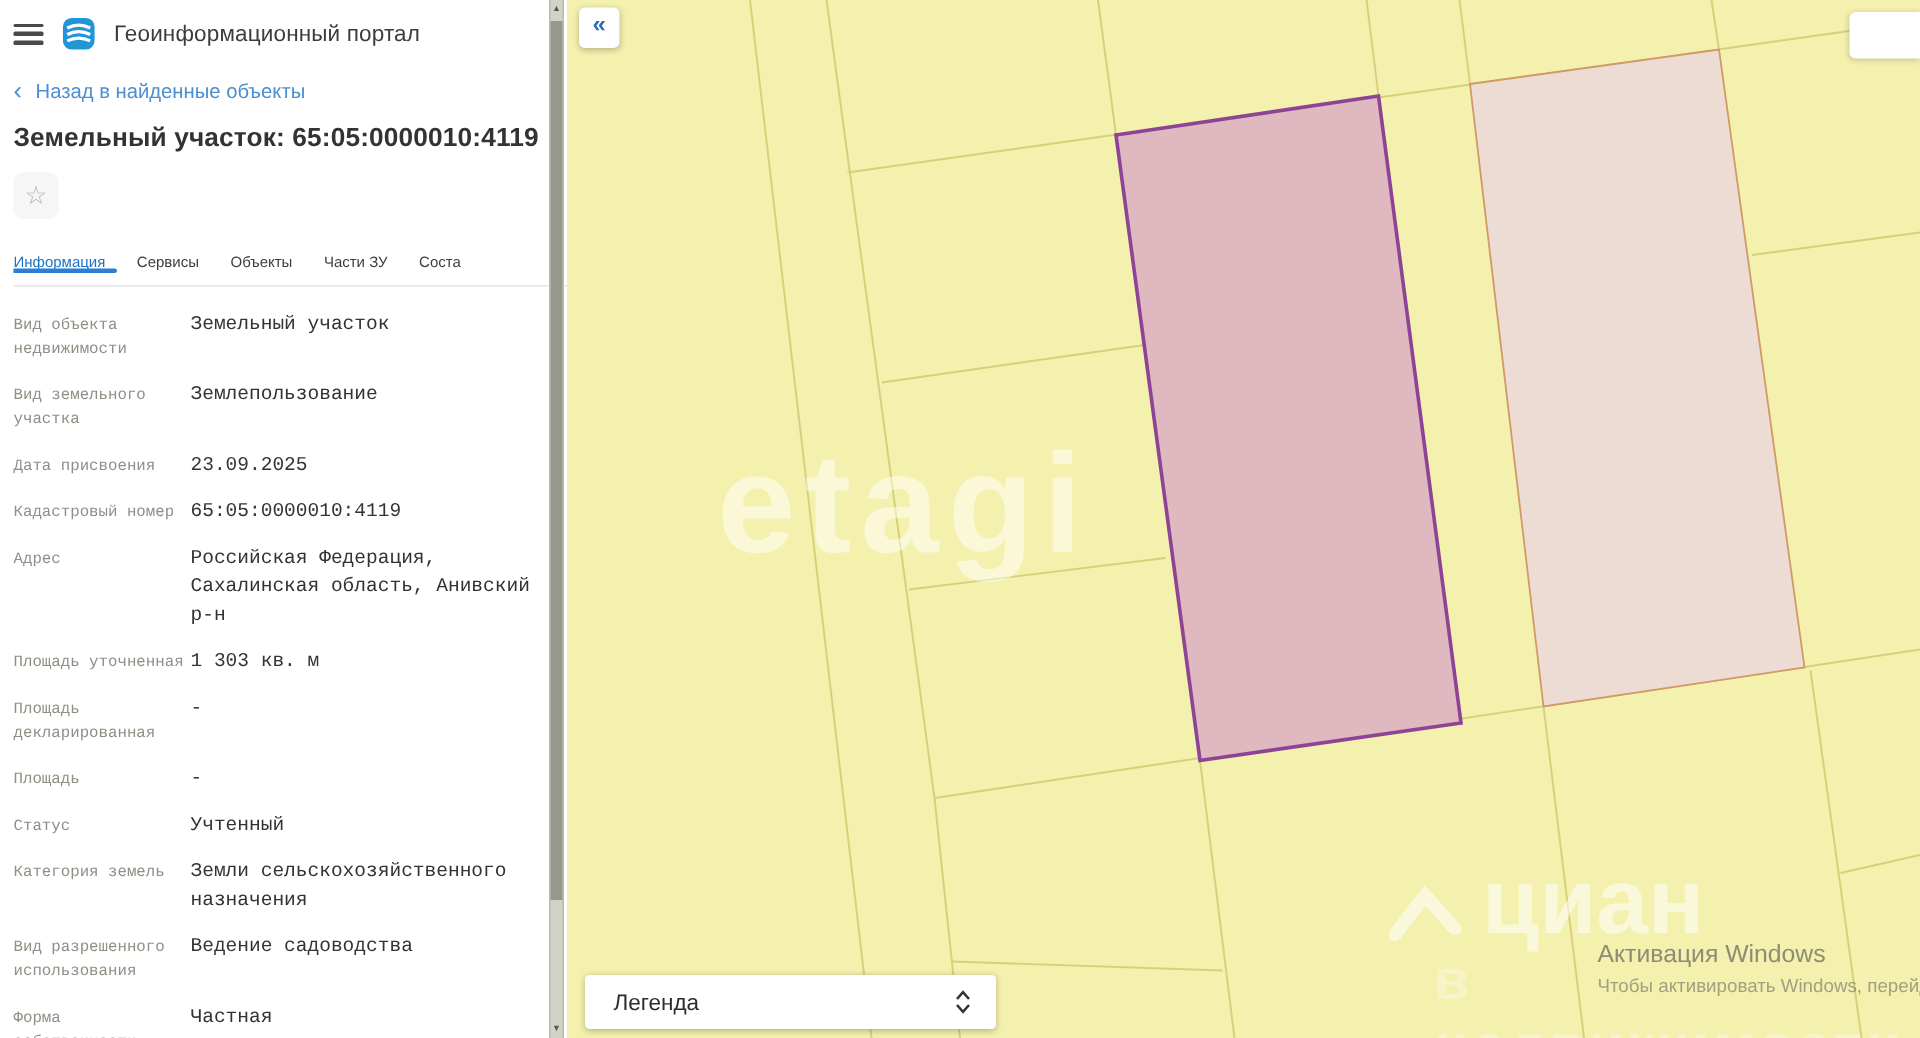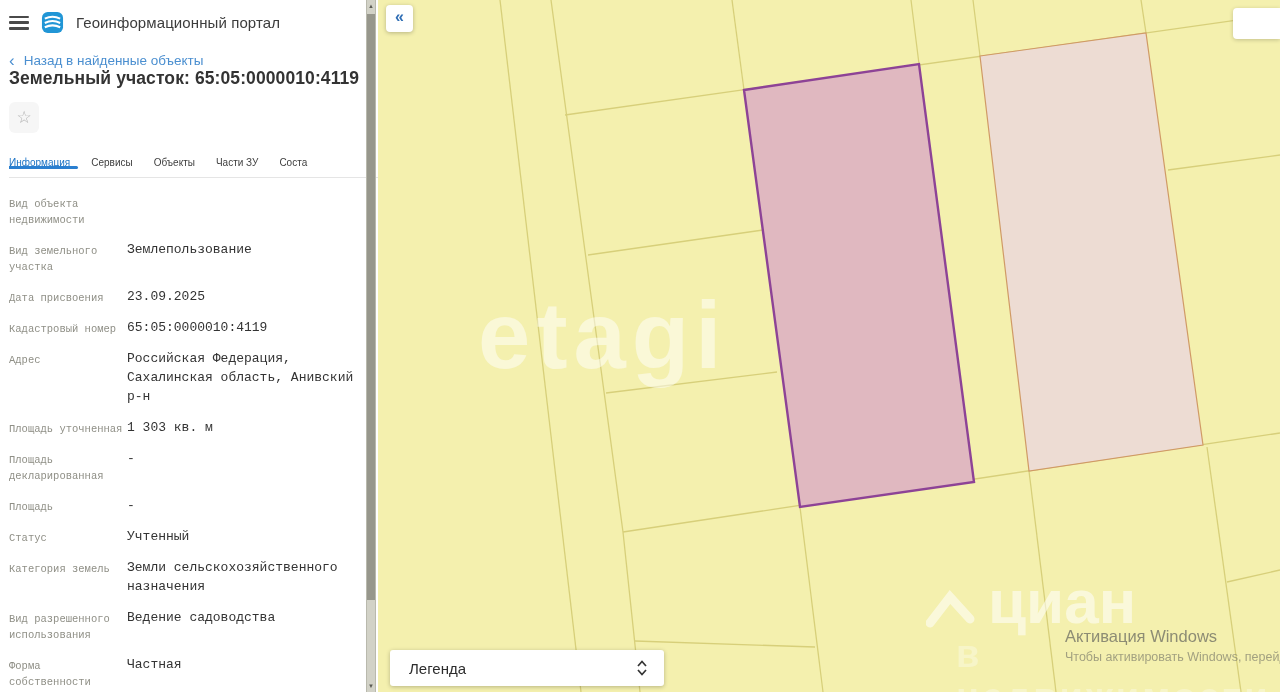--- a/index.html
+++ b/index.html
@@ -11,21 +11,21 @@
   .side-inner { padding:0 0 0 9px; width:360px; }
   .topbar { display:flex; align-items:center; gap:12px; padding-top:9px; height:36px; }
   .hamburger { width:20px; height:14px; display:flex; flex-direction:column; justify-content:space-between; cursor:pointer; }
   .hamburger span { display:block; height:2.5px; background:#4a4a4a; border-radius:1px; }
   .app-logo { width:23px; height:23px; }
   .app-title { font-size:15px; color:#3c3c3c; font-weight:500; letter-spacing:.1px; }
 
   .back { display:flex; align-items:center; gap:9px; margin-top:17px; color:#4b8fd0; font-size:13.5px; cursor:pointer; text-decoration:none; }
   .back .chev { font-size:17px; line-height:13px; color:#4b8fd0; }
 
-  h1.page-title { font-size:17.5px; font-weight:600; color:#333; letter-spacing:.1px; }
+  h1.page-title { margin-top:13px; font-size:17.5px; font-weight:600; color:#333; letter-spacing:.1px; }
 
   .star-btn { margin-top:13px; width:30px; height:31px; background:#f6f6f6; border:none; border-radius:6px;
               display:flex; align-items:center; justify-content:center; cursor:pointer; }
   .star-btn span { color:#b3b3b3; font-size:17px; }
 
   .tabs { position:relative; display:flex; align-items:center; gap:21px; margin-top:14px; height:31px;
           border-bottom:1px solid #e5e5e5; white-space:nowrap; width:369px; overflow:hidden; }
   .tab { font-size:10px; color:#3e3e3e; cursor:pointer; position:relative; }
   .tab.active { color:#1b73c5; }
   .tab.active::after { content:""; position:absolute; left:-7px; right:-8px; bottom:-1px; height:3px; background:#2a7fd0; border-radius:2px; }
@@ -105,20 +105,21 @@
         <div class="tab">Сервисы</div>
         <div class="tab">Объекты</div>
         <div class="tab">Части ЗУ</div>
         <div class="tab">Соста</div>
 
       </div>
 
       <div class="fields">
         <div class="frow">
             <div class="flabel">Вид объекта недвижимости</div>
+            <div class="fvalue">Земельный участок</div>
           </div>
         <div class="frow">
             <div class="flabel">Вид земельного участка</div>
             <div class="fvalue">Землепользование</div>
           </div>
         <div class="frow">
             <div class="flabel">Дата присвоения</div>
             <div class="fvalue">23.09.2025</div>
           </div>
         <div class="frow">

